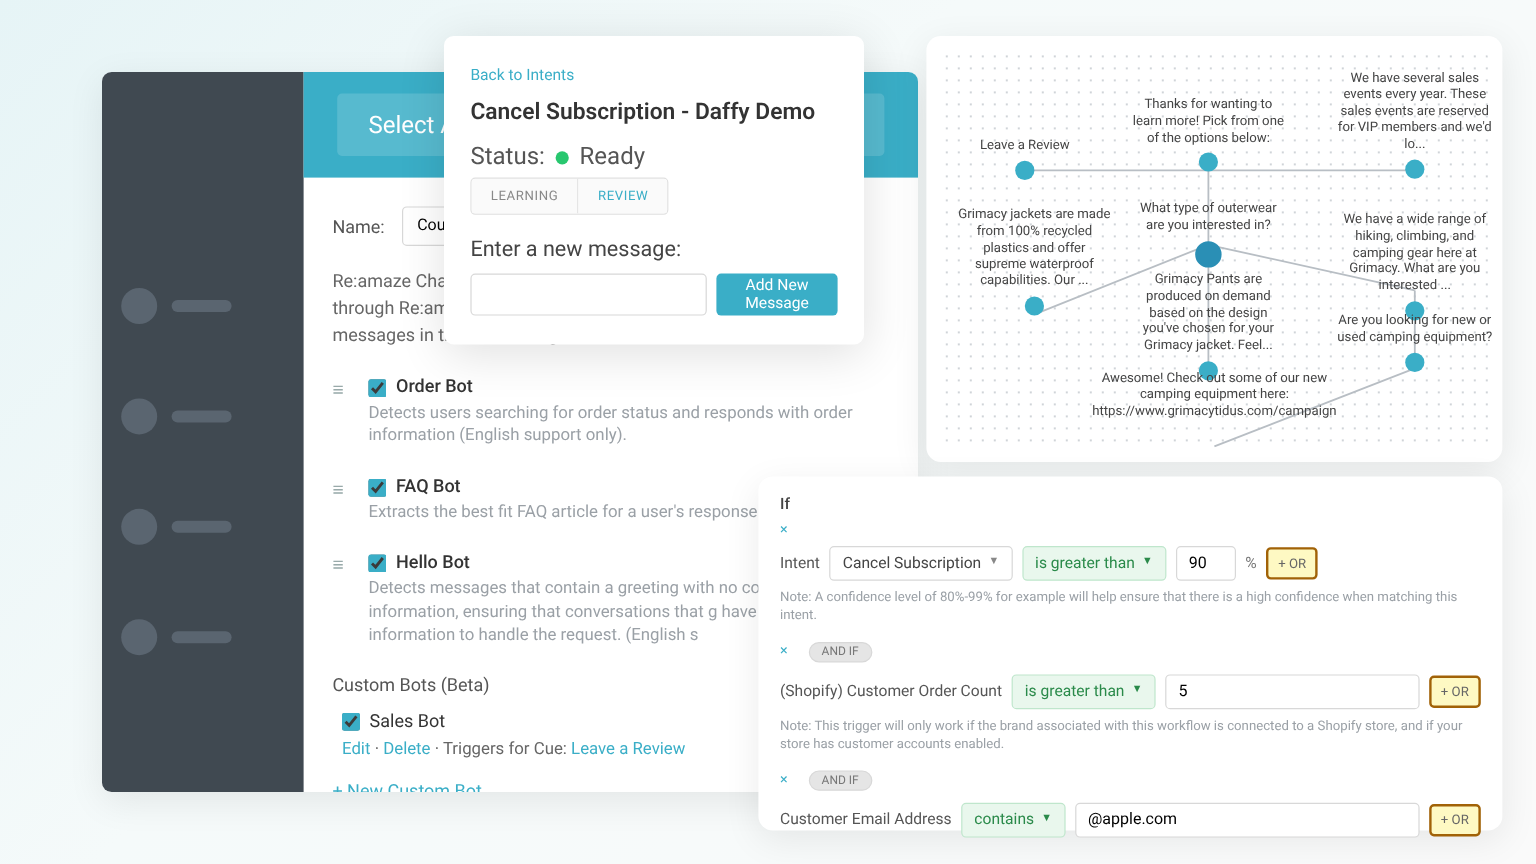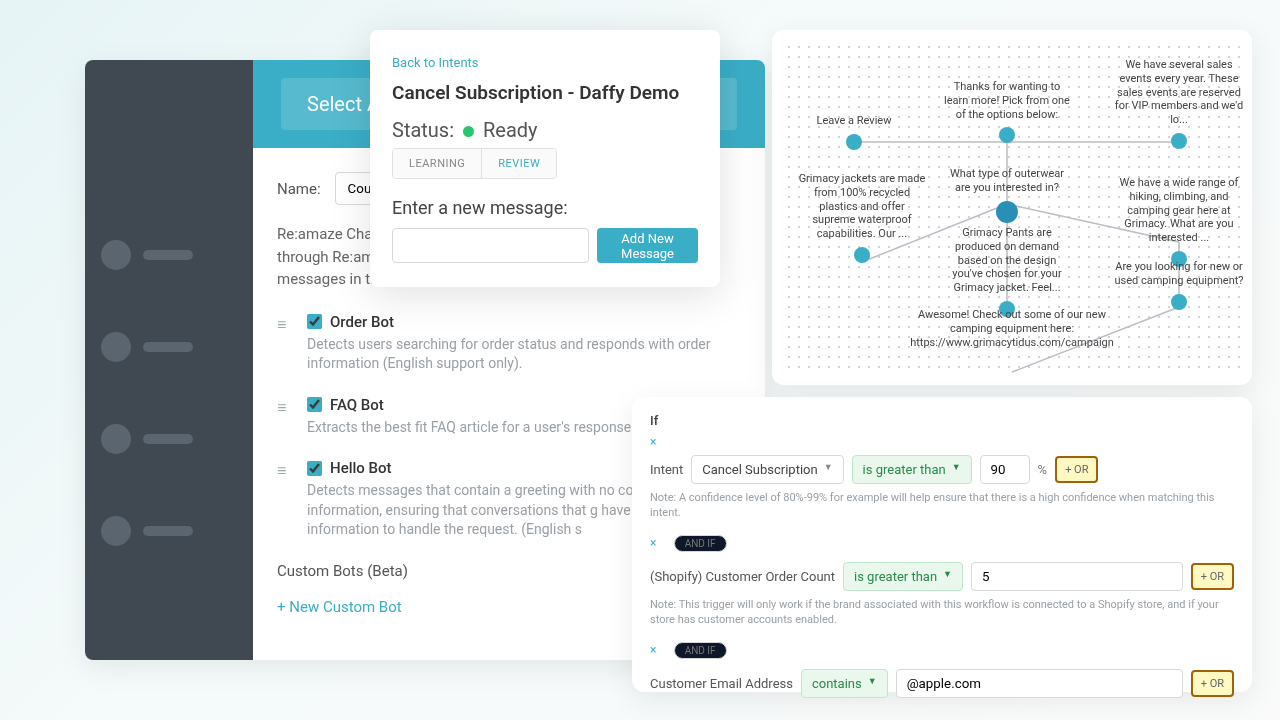--- a/index.html
+++ b/index.html
@@ -12,21 +12,21 @@
 .content{position:absolute;left:168px;top:0;right:0;height:100%}
 .top-bar{height:88px;background:#3aaec7;display:flex;align-items:center;padding:0 28px;gap:20px}
 .top-btn{background:rgba(255,255,255,0.15);color:#fff;border:none;padding:14px 26px;font-size:20px;border-radius:4px}
 .body{padding:24px 24px 0 24px;color:#333;font-size:15px}
 .name-row{display:flex;align-items:center;gap:14px;margin-bottom:18px}
 .name-row label{color:#555}
 .name-input{border:1px solid #d8d8d8;border-radius:4px;padding:8px 12px;width:70px}
 .desc{color:#666;line-height:1.5;margin-bottom:22px}
 .bot-row{margin-bottom:22px;padding-left:30px;position:relative}
 .drag-handle{position:absolute;left:0;top:2px;color:#9aa;font-size:16px;letter-spacing:-2px}
-.bot-title{display:flex;align-items:center;gap:8px;font-weight:500;color:#333;margin-bottom:4px}
+.bot-title{display:flex;align-items:flex-end;gap:8px;font-weight:500;color:#333;margin-bottom:4px}
 .bot-desc{color:#9aa0a6;font-size:14px;line-height:1.4}
 .section-title{color:#555;margin:10px 0 12px 0}
 .custom-bot{margin-left:8px}
 .custom-bot .title{display:flex;align-items:center;gap:8px;margin-bottom:6px}
 .link{color:#3aaec7;cursor:pointer}
 .link-row{font-size:14px;color:#666}
 .new-bot{color:#3aaec7;margin-top:18px;display:block}
 input[type=checkbox]{width:15px;height:15px;accent-color:#3aaec7}
 
 .intent-modal{position:absolute;left:370px;top:30px;width:350px;background:#fff;border-radius:8px;box-shadow:0 8px 40px rgba(0,0,0,0.12);padding:22px 22px 24px 22px;z-index:5}
@@ -54,21 +54,21 @@
 .close-x{color:#3aaec7;font-size:12px;cursor:pointer}
 .cond-row{display:flex;align-items:center;gap:8px;margin:6px 0}
 .field-label{color:#555}
 .pill{border:1px solid #d8d8d8;border-radius:4px;padding:6px 10px;background:#fff;display:inline-flex;align-items:flex-start;gap:6px}
 .pill.green{background:#e9f7ed;border-color:#bfe6cc;color:#2a8a4a}
 .caret{font-size:9px;color:#888}
 .num-input{border:1px solid #d8d8d8;border-radius:4px;padding:6px 10px;width:50px}
 .wide-input{border:1px solid #d8d8d8;border-radius:4px;padding:6px 10px;flex:1}
 .or-btn{border:2px solid #a16207;border-radius:4px;padding:5px 8px;font-size:11px;background:#fef9c3;color:#666}
 .note{color:#9aa0a6;font-size:11px;margin:6px 0 10px 0;line-height:1.4}
-.and-if{display:inline-block;background:#0f172a;border:1px solid #d8d8d8;border-radius:10px;padding:2px 10px;font-size:10px;color:#777;margin:4px 0 4px 14px}
+.and-if{display:inline-block;background:#e5e5e5;border:1px solid #d8d8d8;border-radius:10px;padding:2px 10px;font-size:10px;color:#777;margin:4px 0 4px 14px}
 .pct{color:#777}
 </style>
 </head>
 <body>
 
 <div class="main-panel">
   <div class="sidebar">
     <div style="height:168px"></div>
     <div class="sidebar-item">
         <div class="sidebar-dot"></div>
@@ -122,20 +122,32 @@
       <div class="bot-row">
         <span class="drag-handle">≡</span>
         <div class="bot-title">
             <input type="checkbox" checked="" style="">
             <span>Hello Bot</span>
           </div>
         <div class="bot-desc">Detects messages that contain a greeting with no cont for more information, ensuring that conversations that g have more information to handle the request. (English s</div>
       </div>
 
       <div class="section-title">Custom Bots (Beta)</div>
+      <div class="custom-bot">
+        <div class="title">
+            <input type="checkbox" checked="" style="">
+            <span>Sales Bot</span>
+          </div>
+        <div class="link-row">
+          <span class="link">Edit</span> · 
+          <span class="link">Delete</span> · 
+          <span>Triggers for Cue:</span>
+          <span class="link">Leave a Review</span>
+        </div>
+      </div>
       <a class="new-bot">+ New Custom Bot</a>
     </div>
   </div>
 </div>
 
 <div class="intent-modal">
   <a class="back-link">Back to Intents</a>
   <div class="intent-title">Cancel Subscription - Daffy Demo</div>
   <div class="status-row">
     <span>Status:</span>

